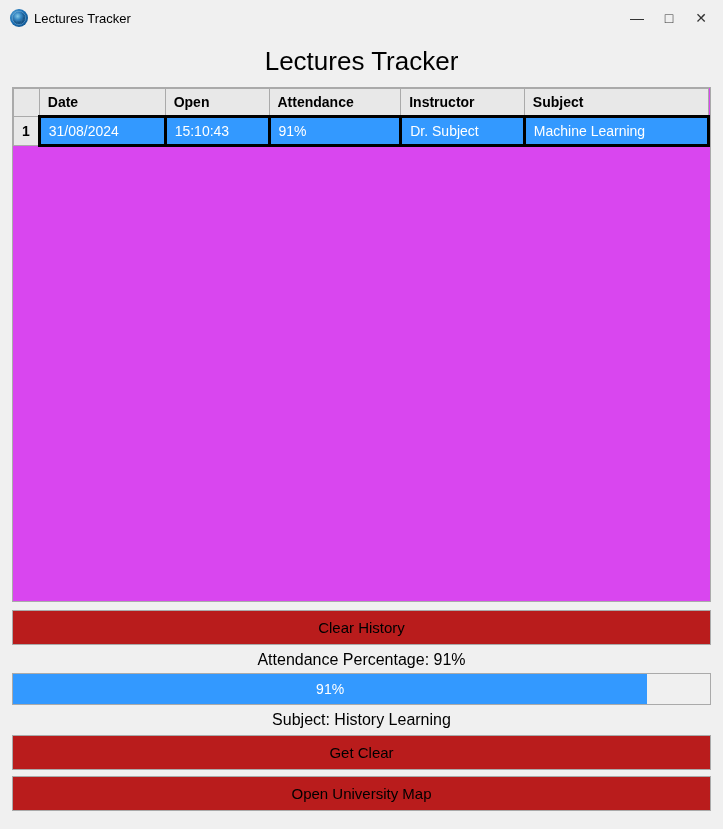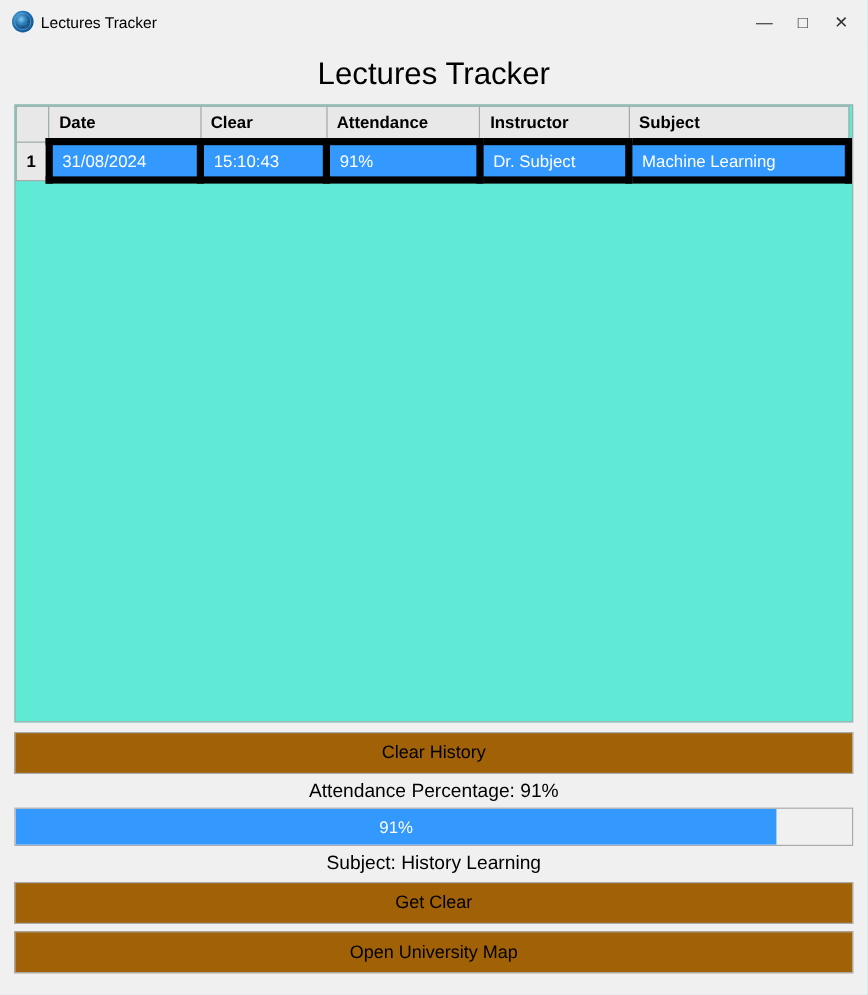--- a/index.html
+++ b/index.html
@@ -86,21 +86,21 @@
       font-size: 26px;
       font-weight: 400;
       margin-bottom: 10px;
       color: #000;
     }
 
     
     .table-container {
       flex: 1;
       border: 1px solid #aaa;
-      background: #5eead4;
+      background: #d946ef;
       overflow: hidden;
       margin-bottom: 8px;
     }
 
     table {
       width: 100%;
       border-collapse: collapse;
       font-size: 14px;
     }
 
@@ -117,21 +117,21 @@
       width: 24px;
       text-align: center;
     }
 
     table tbody tr.selected td {
       background: #3399ff;
       color: #fff;
     }
 
     table tbody tr td {
-      border: 6px solid #000000;
+      border: 3px solid #000000;
       padding: 5px 8px;
       color: #000;
     }
 
     table tbody tr td:first-child {
       background: #e8e8e8;
       font-weight: bold;
       text-align: center;
       width: 24px;
       border: 1px solid #aaa;
@@ -142,21 +142,21 @@
       background: #e8e8e8;
       color: #000;
     }
 
     
     .btn {
       display: block;
       width: 100%;
       padding: 8px 12px;
       font-size: 15px;
-      background: #a16207;
+      background: #b91c1c;
       border: 1px solid #aaa;
       cursor: pointer;
       text-align: center;
       color: #000;
       margin-bottom: 6px;
     }
 
     
     .info-section {
       display: flex;
@@ -240,21 +240,21 @@
 <div class="window-body">
 
   <h1 class="app-title">Lectures Tracker</h1>
 
   <div class="table-container">
     <table>
       <thead>
         <tr>
           <th></th>
           <th>Date</th>
-          <th>Clear</th>
+          <th>Open</th>
           <th>Attendance</th>
           <th>Instructor</th>
           <th>Subject</th>
         </tr>
       </thead>
       <tbody id="table-body">
       <tr class="selected">
             <td>1</td>
             <td>31/08/2024</td>
             <td>15:10:43</td>

